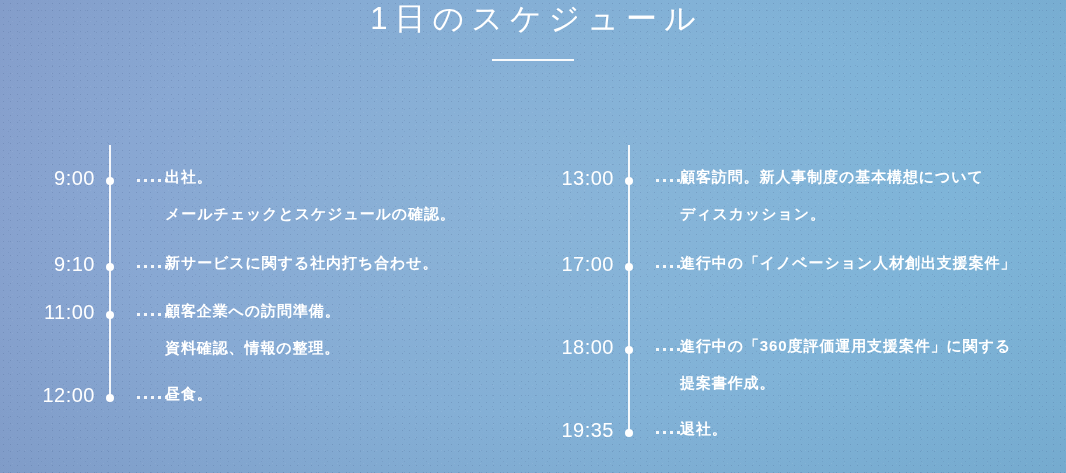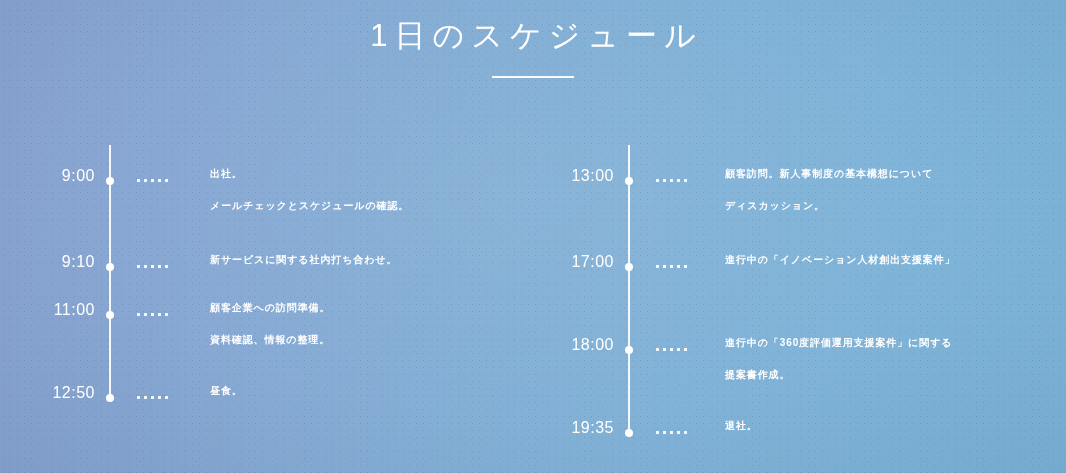--- a/index.html
+++ b/index.html
@@ -56,21 +56,20 @@
   
   .header {
     position: absolute;
     top: 0;
     left: 0;
     width: 1066px;
     text-align: center;
   }
   .page-title {
     margin: 0;
-    padding-top: 17px;
     font-size: 31px;
     font-weight: 300;
     line-height: 1.22;
     color: #ffffff;
     letter-spacing: 7px;
     text-indent: 7px;
     white-space: nowrap;
   }
   .title-divider {
     width: 82px;
@@ -111,21 +110,21 @@
     position: absolute;
     left: 0;
     right: 0;
     height: 0;
   }
   .entry-time {
     position: absolute;
     top: -13px;
     width: 76px;
     text-align: right;
-    font-size: 16px;
+    font-size: 20px;
     font-weight: 300;
     line-height: 1;
     color: #ffffff;
     letter-spacing: .5px;
     white-space: nowrap;
   }
   .timeline-column.left  .entry-time { left: 19px; }
   .timeline-column.right .entry-time { left: 18px; }
 
   .entry-dot {
@@ -156,27 +155,26 @@
   }
 
   .entry-lines {
     position: absolute;
     top: -12px;
   }
   .timeline-column.left  .entry-lines { left: 165px; width: 345px; }
   .timeline-column.right .entry-lines { left: 160px; width: 375px; }
 
   .entry-line {
-    font-size: 10px;
+    font-size: 15px;
     font-weight: 700;
     line-height: 1;
     color: #ffffff;
     letter-spacing: .9px;
     white-space: nowrap;
-    margin-left: 45px;
   }
   .entry-line + .entry-line { margin-top: 22px; }
 </style>
 </head>
 <body>
 
 <div class="schedule-canvas">
 
   <div class="noise-layer"></div>
   <div class="vignette-layer"></div>
@@ -232,21 +230,21 @@
             <span></span>
             <span></span>
         </div>
         <div class="entry-lines">
           <div class="entry-line">顧客企業への訪問準備。</div>
           <div class="entry-line">資料確認、情報の整理。</div>
         </div>
       </div>
 
       <div class="entry" style="top:253px;">
-        <div class="entry-time">12:50</div>
+        <div class="entry-time">12:00</div>
         <div class="entry-dot"></div>
         <div class="entry-connector">
           <span></span>
             <span></span>
             <span></span>
             <span></span>
             <span></span>
         </div>
         <div class="entry-lines">
           <div class="entry-line">昼食。</div>

